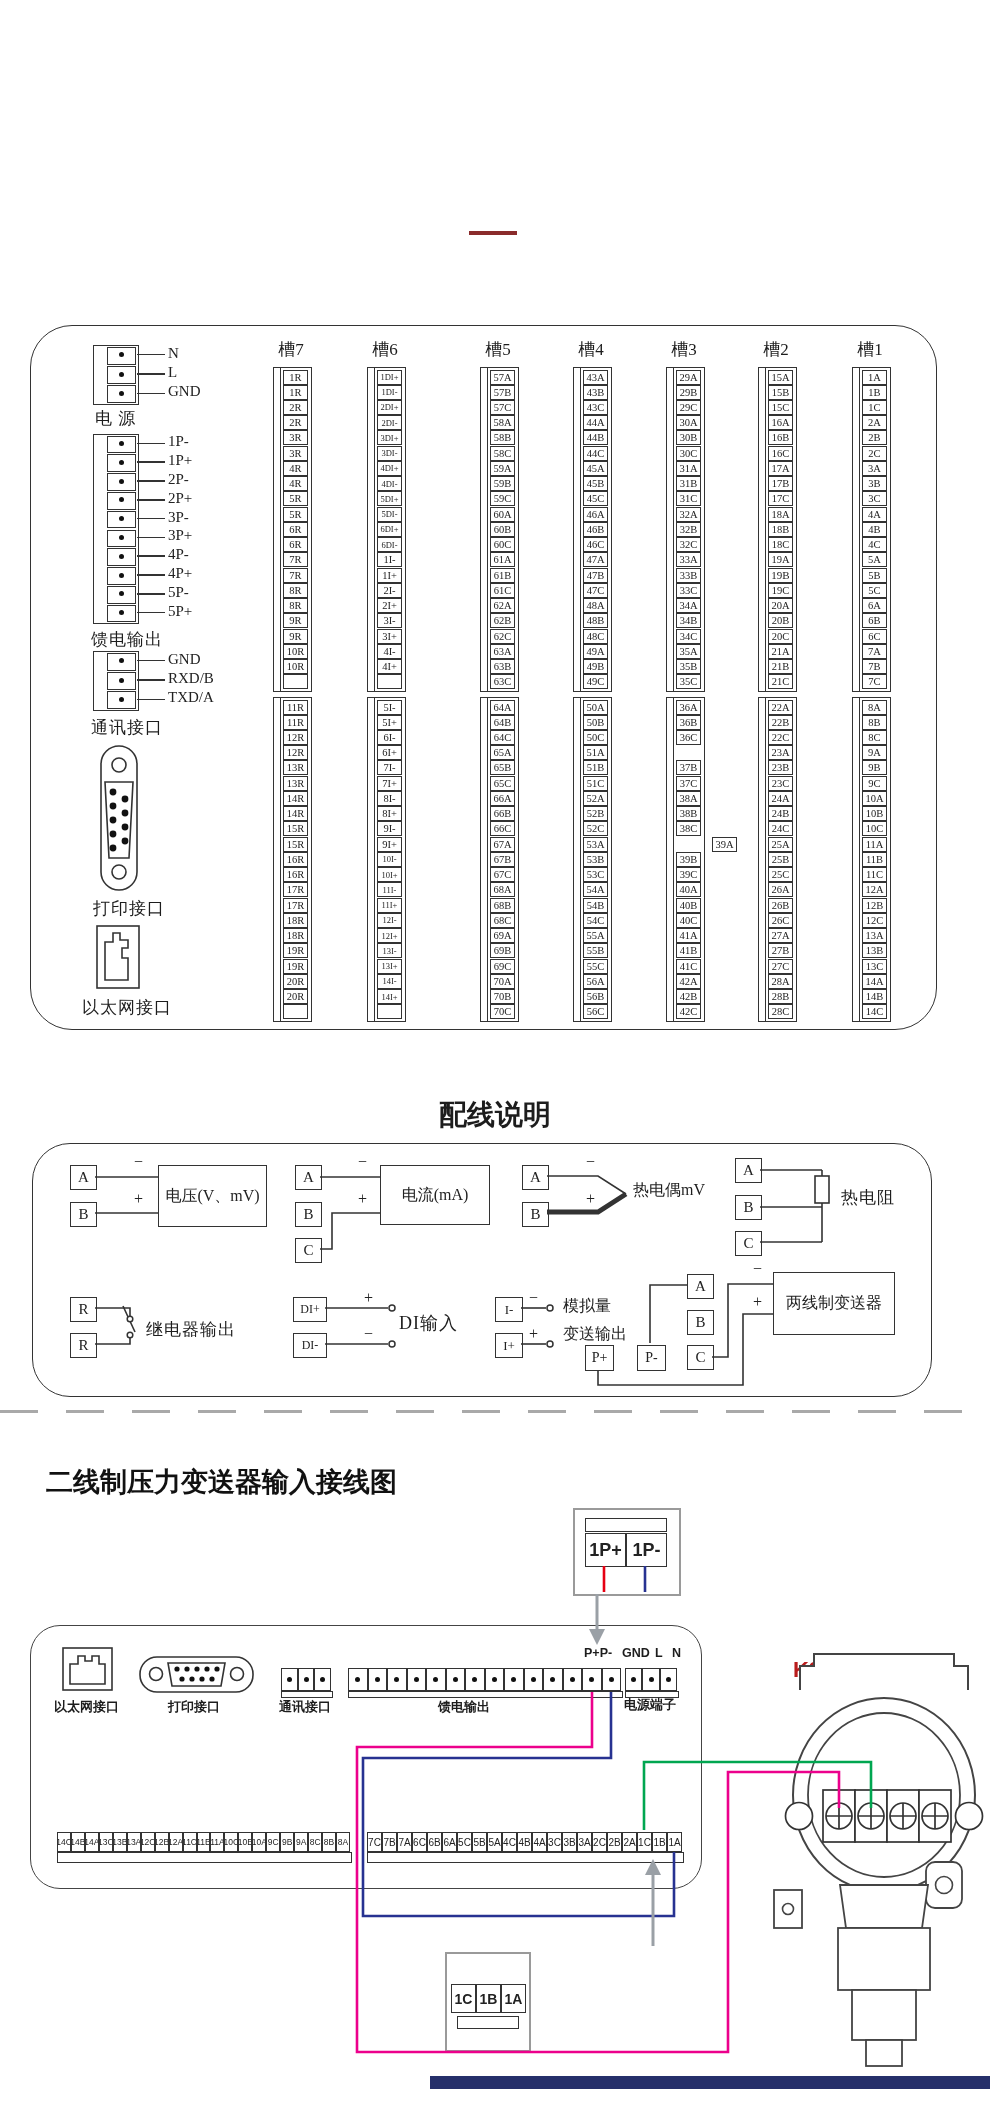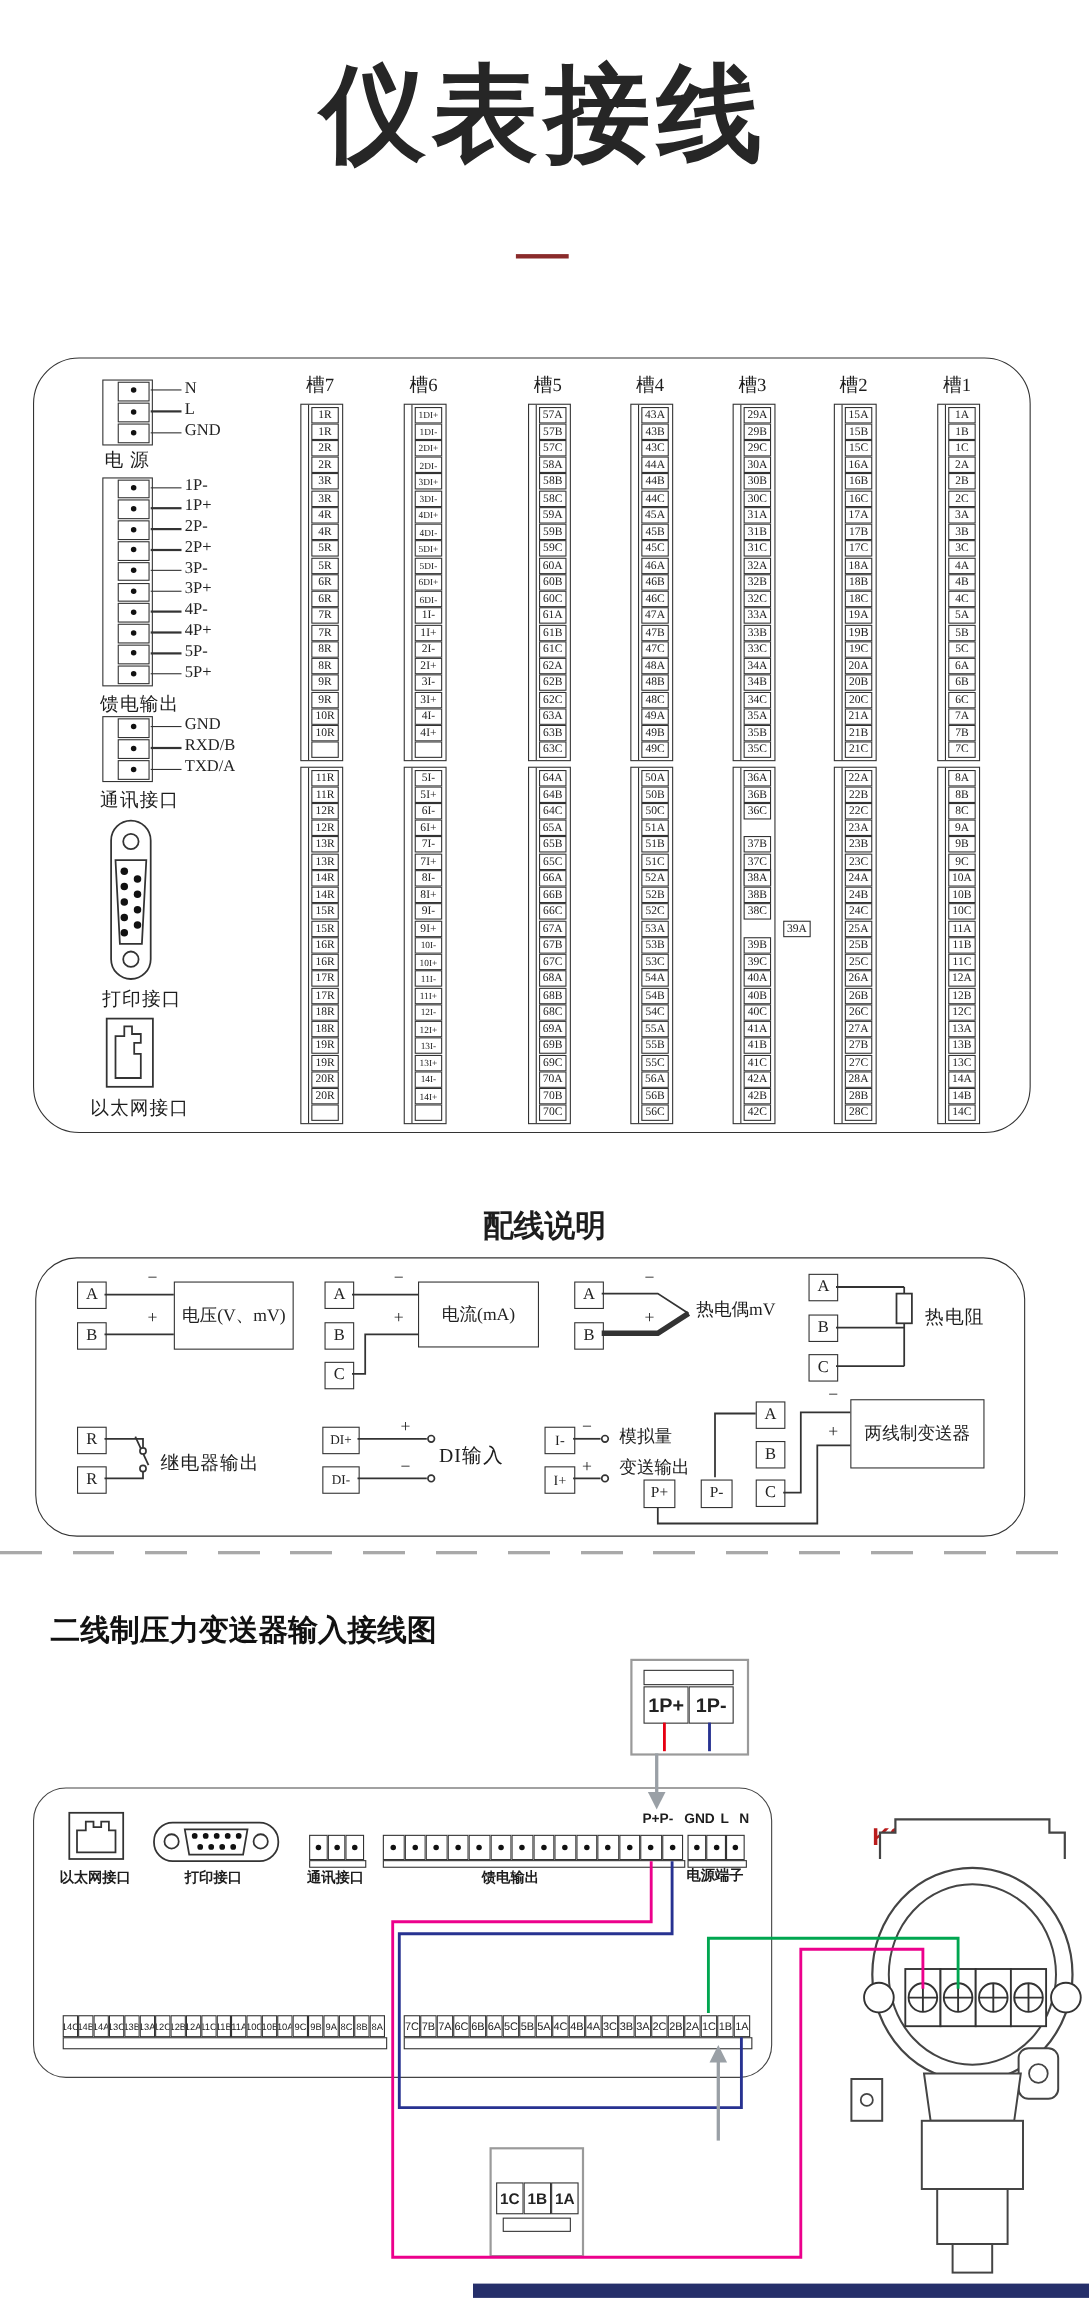--- a/index.html
+++ b/index.html
@@ -41,21 +41,20 @@
   #navy-bar{left:430px;top:2076px;width:560px;height:13px;background:#252f6a;}
   svg{position:absolute;left:0;top:0;z-index:5;}
   .s2lbl{font-size:16px;color:#1d1d1d;}
   .pm{font-size:16px;color:#222;font-family:"Liberation Serif",serif;}
 </style>
 </head>
 <body>
 
 <div id="page">
 
-  <div class="abs" id="main-title">仪表接线</div>
   <div class="abs" id="red-divider"></div>
 
   <div class="abs bigbox" style="left:30px;top:325px;width:905px;height:703px;"></div>
 
   <div class="lbl cjk17" style="left:95px;top:407px;">电  源</div>
   <div class="lbl cjk17" style="left:91px;top:628px;">馈电输出</div>
   <div class="lbl cjk17" style="left:91px;top:716px;">通讯接口</div>
   <div class="lbl cjk17" style="left:93px;top:897px;">打印接口</div>
   <div class="lbl cjk17" style="left:82px;top:996px;">以太网接口</div>
 

